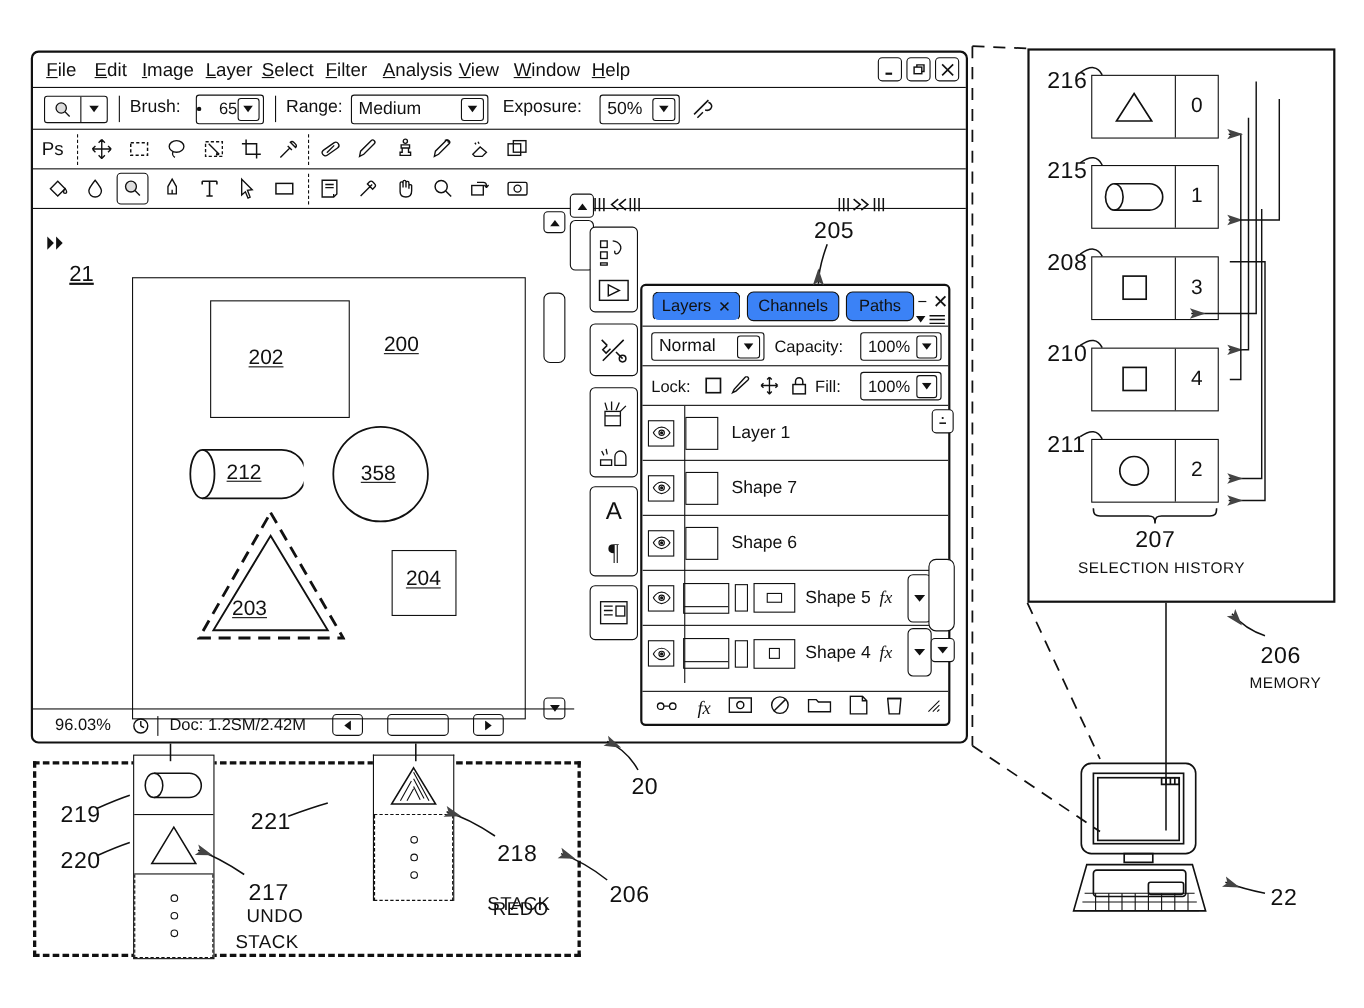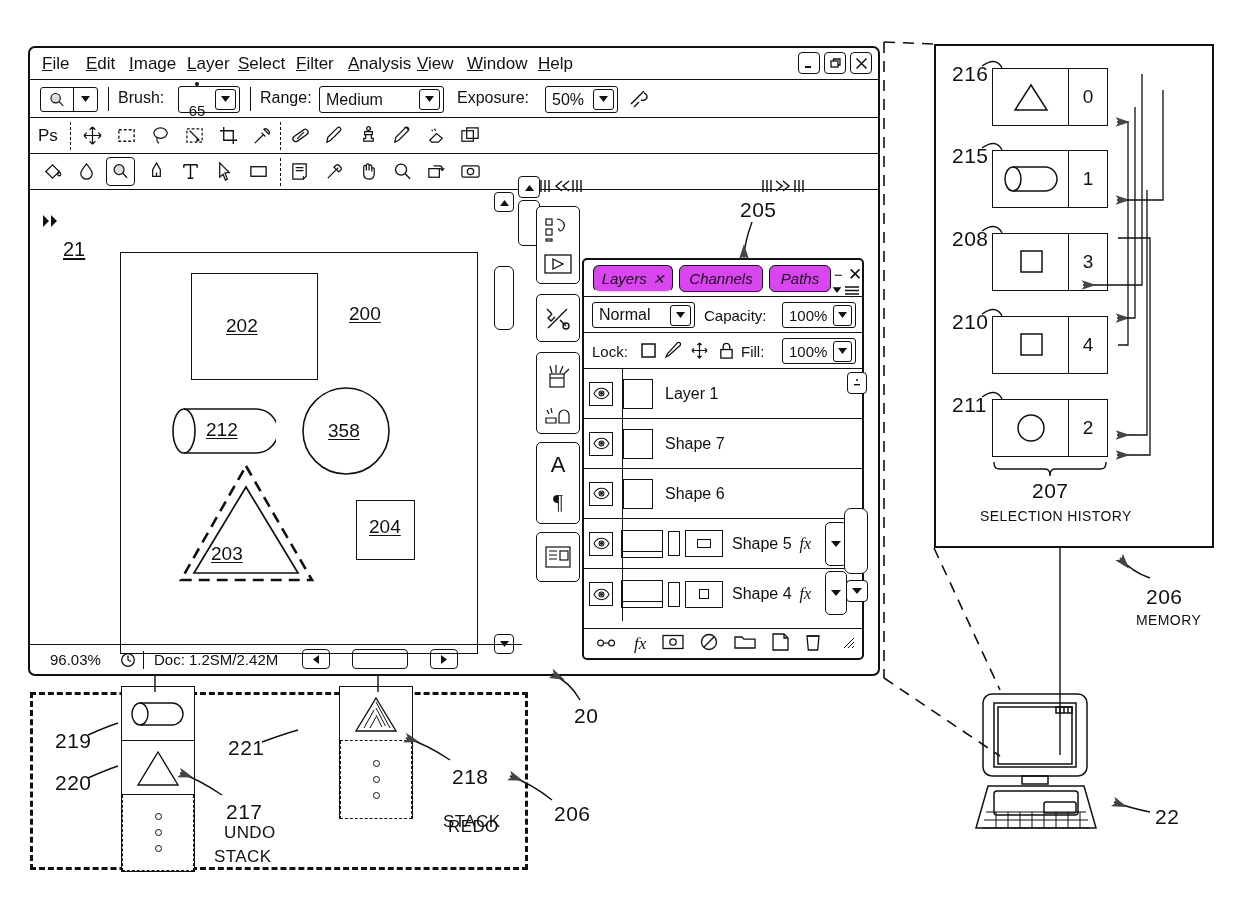--- a/index.html
+++ b/index.html
@@ -39,21 +39,21 @@
   #statusbar{position:absolute;left:0;right:0;bottom:0;height:30px;border-top:1.4px solid #111;box-sizing:border-box;}
   .sb-t{position:absolute;font-size:15px;top:6px;}
   .sb-btn{position:absolute;border:1.5px solid #111;border-radius:4px;height:20px;top:4px;display:flex;align-items:center;justify-content:center;box-sizing:border-box;}
 
   
   #dock{position:absolute;left:492px;top:142px;width:72px;bottom:0;}
   .dockbtn{position:absolute;left:14px;width:44px;border:1.6px solid #111;border-radius:5px;box-sizing:border-box;background:#fff;display:flex;flex-direction:column;align-items:center;justify-content:space-around;padding:3px 0;}
 
   
   #layers-panel{left:582px;top:258px;width:282px;height:402px;border:2px solid #111;border-radius:5px;background:#fff;box-sizing:border-box;}
-  .ltab{position:absolute;top:5px;height:27px;border:1.6px solid #111;border-radius:6px;box-sizing:border-box;display:flex;align-items:center;justify-content:center;font-size:15px;background:#d946ef;padding:0 12px;font-style:italic;}
+  .ltab{position:absolute;top:5px;height:27px;border:1.6px solid #111;border-radius:6px;box-sizing:border-box;display:flex;align-items:center;justify-content:center;font-size:15px;background:#3b82f6;padding:0 12px;}
   .ltab.active{border-bottom-color:#fff;}
   .lrow{position:absolute;left:0;right:0;height:50px;border-bottom:1px solid #111;box-sizing:border-box;display:flex;align-items:center;}
   .eye{width:24px;height:24px;margin-left:5px;border:1.2px solid #111;display:flex;align-items:center;justify-content:center;box-sizing:border-box;flex:0 0 auto;}
   .thumb{width:30px;height:30px;border:1.6px solid #111;margin-left:10px;box-sizing:border-box;flex:0 0 auto;background:#fff;}
   .lname{font-size:16px;margin-left:12px;white-space:nowrap;}
   .fx{font-size:16px;font-family:"Liberation Serif",serif;font-style:italic;margin-left:8px;}
   .vdiv{position:absolute;top:0;bottom:0;width:1px;background:#111;}
 
   
   #memory-box{left:934px;top:44px;width:280px;height:504px;border:2px solid #111;box-sizing:border-box;background:#fff;}
@@ -120,21 +120,21 @@
         <div style="width:1px;height:100%;background:#111"></div>
         <div style="flex:1;display:flex;align-items:center;justify-content:center;">
           <svg width="9" height="7" viewBox="0 0 9 7">
               <path d="M0 0h9L4.5 6z" fill="#111"></path>
             </svg>
         </div>
       </div>
       <div class="sep" style="left:78px"></div>
       <div class="ob-lbl" style="left:88px">Brush:</div>
       <div class="field" style="left:148px;top:6px;width:62px;height:27px;">
-        <div style="flex:1;display:flex;flex-direction:column;align-items:center;justify-content:flex-start;line-height:1;gap:16px;">
+        <div style="flex:1;display:flex;flex-direction:row;align-items:center;justify-content:flex-start;line-height:1;gap:16px;">
           <div style="width:4px;height:4px;border-radius:50%;background:#111;margin-bottom:1px"></div>
           <div style="font-size:15px;">65</div>
         </div>
         <div class="dd" style="margin-right:3px;">
           <svg width="9" height="7" viewBox="0 0 9 7">
               <path d="M0 0h9L4.5 6z" fill="#111"></path>
             </svg>
         </div>
       </div>
       <div class="sep" style="left:220px"></div>

